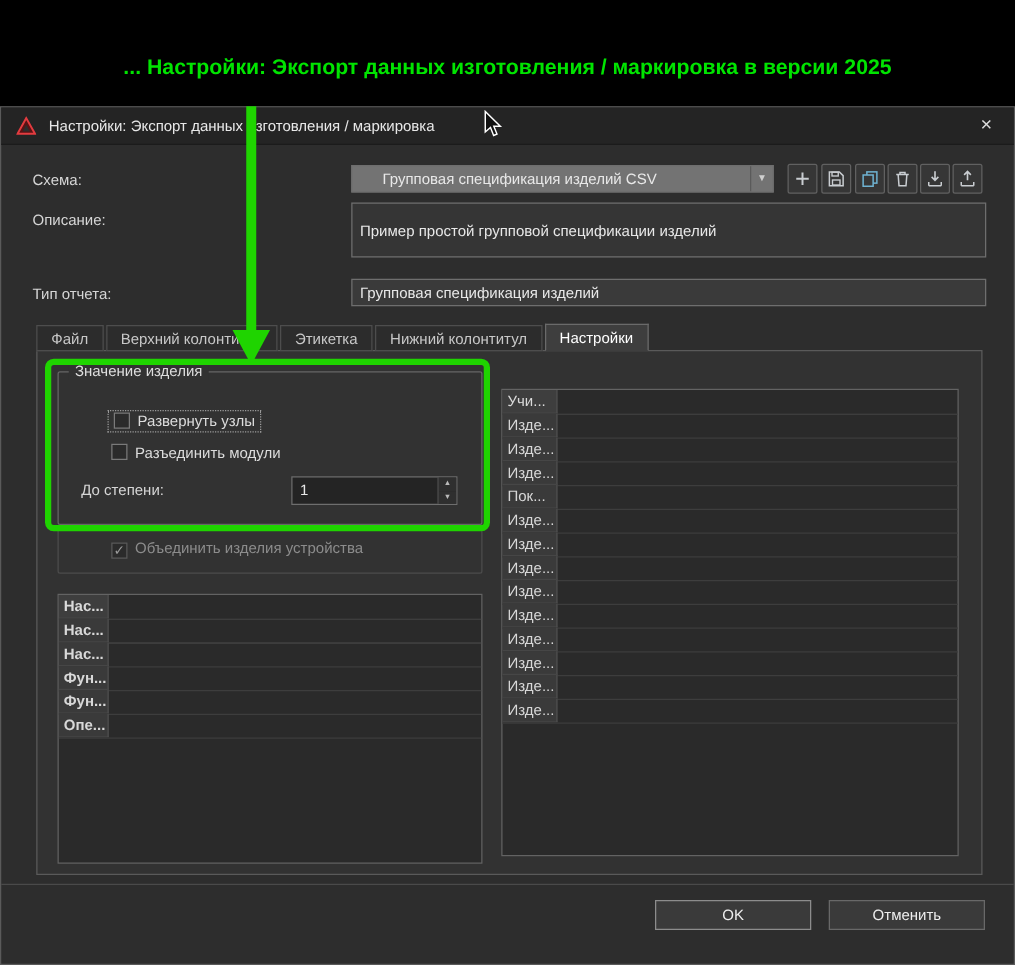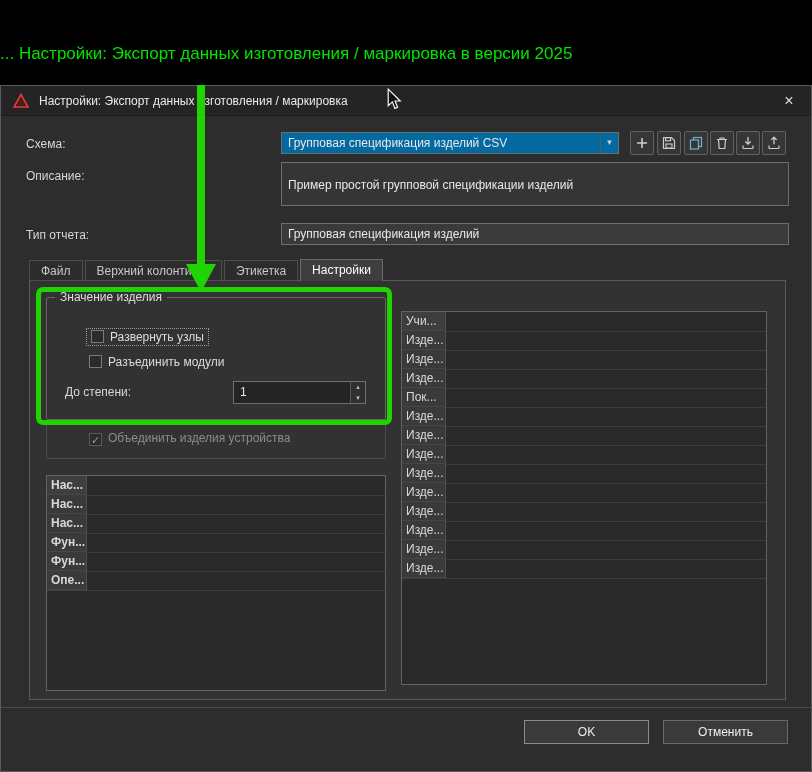--- a/index.html
+++ b/index.html
@@ -1,36 +1,36 @@
 <!DOCTYPE html>
 <html><head>
 <meta charset="utf-8">
 <style>
   * { margin:0; padding:0; box-sizing:border-box; }
   html,body { width:812px; height:772px; background:#000; overflow:hidden;
     font-family:"Liberation Sans", sans-serif; }
 
   
-  .banner-text { position:absolute; top:44px; left:0; width:812px; 
-    color:#00e400; font-size:17px; font-weight:normal; }
+  .banner-text { position:absolute; top:44px; left:0; width:812px; text-align:center;
+    color:#00e400; font-size:17px; font-weight:bold; }
 
   
   .dialog { position:absolute; top:85px; left:0; width:812px; height:687px;
     background:#2d2d2d; border:1px solid #5a5a5a; color:#dcdcdc; font-size:12px; }
   .titlebar { position:absolute; top:0; left:0; width:100%; height:30px;
     background:#242424; border-bottom:1px solid #1b1b1b; }
   .logo { position:absolute; left:12px; top:7px; width:16px; height:16px; }
   .win-title { position:absolute; left:38px; top:0; line-height:30px; color:#e8e8e8; }
   .close-btn { position:absolute; right:10px; top:4px; width:24px; height:22px;
     text-align:center; line-height:22px; color:#ddd; font-size:16px; }
 
   .flabel { position:absolute; color:#d6d6d6; }
   .combo { position:absolute; left:280px; top:46px; width:338px; height:22px;
-    background:#0369a1; border:1px solid #6e6e6e; color:#e8e8e8;
-    line-height:20px; padding-left:6px; }
+    background:#737373; border:1px solid #6e6e6e; color:#e8e8e8;
+    line-height:20px; padding-left:24px; }
   .combo-arrow { position:absolute; right:0; top:0; width:18px; height:20px;
     border-left:1px solid #5a5a5a; color:#cfcfcf; font-size:8px; text-align:center;
     line-height:20px; }
   .tbtn { position:absolute; top:45px; width:24px; height:24px; background:#363636;
     border:1px solid #616161; border-radius:2px; display:flex; align-items:center;
     justify-content:center; }
   .b1{left:629px}.b2{left:656px}.b3{left:683px}.b4{left:709px}.b5{left:735px}.b6{left:761px}
 
   .textarea { position:absolute; left:280px; top:76px; width:508px; height:44px;
     background:#353535; border:1px solid #6e6e6e; color:#e8e8e8; padding:15px 6px; }
@@ -172,20 +172,21 @@
   <span class="flabel" style="left:25px; top:83px;">Описание:</span>
   <div class="textarea">Пример простой групповой спецификации изделий</div>
 
   <span class="flabel" style="left:25px; top:142px;">Тип отчета:</span>
   <div class="input-line">Групповая спецификация изделий</div>
 
   <div class="tab-bar">
       <div class="tab">Файл</div>
       <div class="tab">Верхний колонтитул</div>
       <div class="tab">Этикетка</div>
+      <div class="tab">Нижний колонтитул</div>
       <div class="tab active">Настройки</div>
     </div>
   <div class="panel"></div>
 
   <span class="legend1">Значение изделия</span>
   <div class="group1"></div>
 
   <div class="chkrow chk-expand">
     <span class="cbx"></span><span>Развернуть узлы</span>
   </div>

